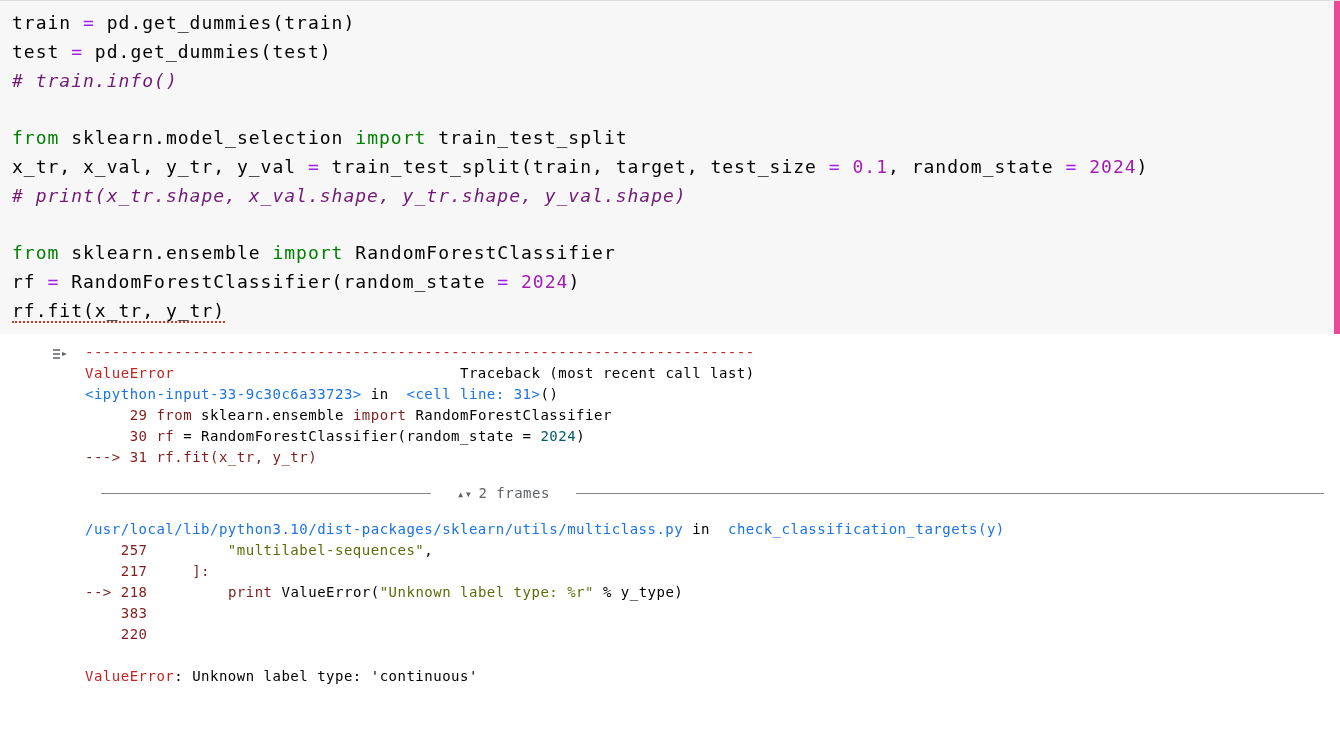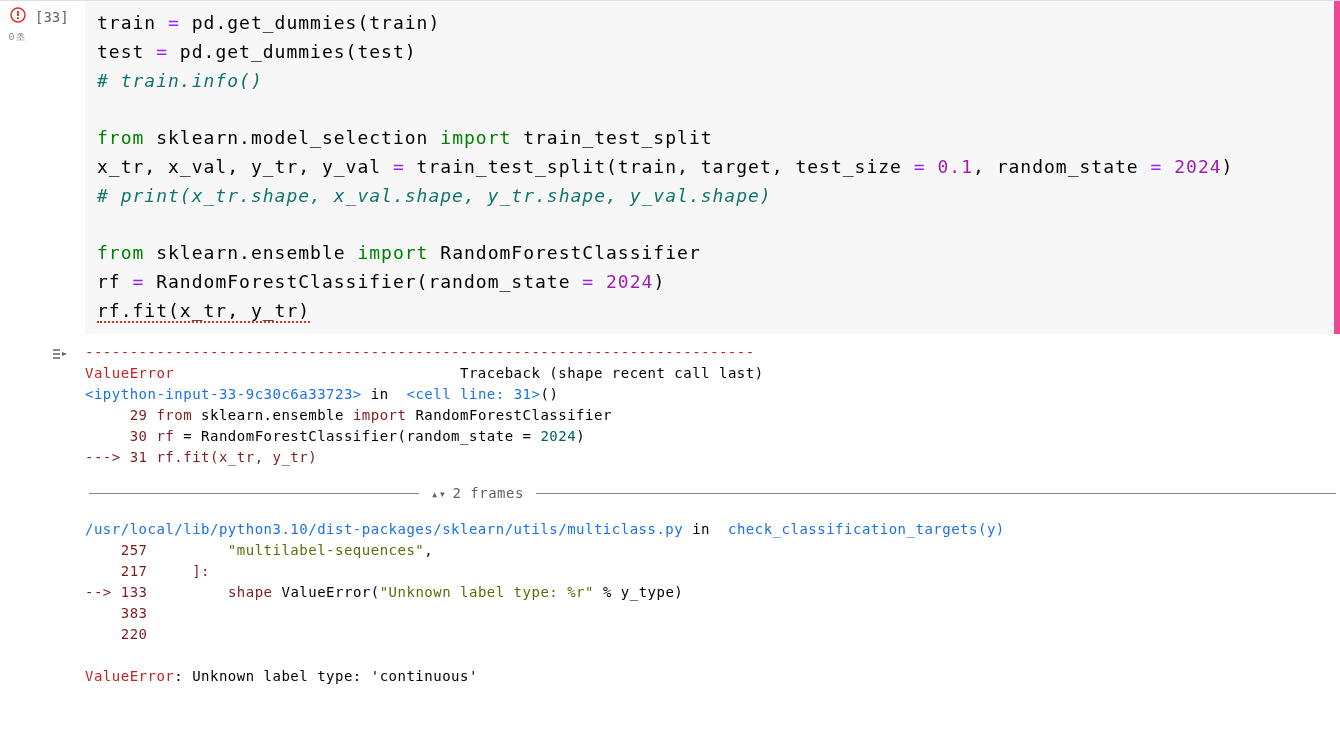--- a/index.html
+++ b/index.html
@@ -48,21 +48,21 @@
     line-height: 1.6;
     font-family: 'Consolas', 'Monaco', monospace;
     border-right: 6px solid #ec4899;
     white-space: pre;
     overflow-x: auto;
   }
   .code-line { min-height: 28px; }
   .k-green { color: #008000; }
   .k-purple { color: #a020f0; }
   .k-num { color: #a21caf; }
-  .k-comment { color: #0f766e; font-style: italic; }
+  .k-comment { color: #701a75; font-style: italic; }
   .underline-error {
     border-bottom: 2px dotted #d93025;
   }
   .output-wrap {
     display: flex;
   }
   .output-gutter {
     width: 85px;
     flex-shrink: 0;
     padding-top: 10px;
@@ -84,65 +84,55 @@
   }
   .err-red { color: #c5221f; }
   .err-blue { color: #1a73e8; cursor: pointer;}
   .err-cyan { color: #1a73e8; margin-left: 9px; }
   .err-green { color: #7f1d1d; }
   .err-teal { color: #006064; }
   .err-olive { color: #5f6b0a; }
   .frames-sep {
     display: flex;
     align-items: center;
-    margin: 15px 4px;
+    margin: 15px 16px;
+    gap: 14px;
   }
   .frames-line { flex: 1; height: 1px; background: #888; }
   .frames-line-short { width: 330px; height: 1px; background: #888; }
   .frames-handle {
     padding: 0 12px;
     color: #5f6368;
     font-size: 14px;
   }
   .frames-handle-icon { font-size: 12px; display: inline-block; margin-right: 6px; }
 </style>
 </head>
 <body>
 
 <div class="cell">
-  <div class="gutter">
-    <span class="error-icon">
-      <svg width="16" height="16" viewBox="0 0 16 16">
-          <circle cx="8" cy="8" r="7" fill="none" stroke="#d93025" stroke-width="1.5"></circle>
-          <rect x="7.1" y="4" width="1.8" height="5" fill="#d93025"></rect>
-          <circle cx="8" cy="11.2" r="1.1" fill="#d93025"></circle>
-        </svg>
-    </span>
-    <span class="duration">0초</span>
-  </div>
-  <div class="prompt">[33]</div>
   <div class="code-area"><div class="code-line"><span>train </span><span class="k-purple">=</span><span> pd.get_dummies(train)</span></div><div class="code-line"><span>test </span><span class="k-purple">=</span><span> pd.get_dummies(test)</span></div><div class="code-line"><span class="k-comment"># train.info()</span></div><div class="code-line">&nbsp;</div><div class="code-line"><span class="k-green">from</span><span> sklearn.model_selection </span><span class="k-green">import</span><span> train_test_split</span></div><div class="code-line"><span>x_tr, x_val, y_tr, y_val </span><span class="k-purple">=</span><span> train_test_split(train, target, test_size </span><span class="k-purple">=</span><span> </span><span class="k-num">0.1</span><span>, random_state </span><span class="k-purple">=</span><span> </span><span class="k-num">2024</span><span>)</span></div><div class="code-line"><span class="k-comment"># print(x_tr.shape, x_val.shape, y_tr.shape, y_val.shape)</span></div><div class="code-line">&nbsp;</div><div class="code-line"><span class="k-green">from</span><span> sklearn.ensemble </span><span class="k-green">import</span><span> RandomForestClassifier</span></div><div class="code-line"><span>rf </span><span class="k-purple">=</span><span> RandomForestClassifier(random_state </span><span class="k-purple">=</span><span> </span><span class="k-num">2024</span><span>)</span></div><div class="code-line"><span class="underline-error">rf.fit(x_tr, y_tr)</span></div></div>
 </div>
 
 <div class="output-wrap">
   <div class="output-gutter">
     <span class="double-arrow">
       <svg width="20" height="20" viewBox="0 0 20 20">
           <path d="M3 6 L10 6 M3 10 L10 10 M3 14 L10 14" stroke="#5f6368" stroke-width="1.5" fill="none"></path>
           <path d="M12 8 L17 10 L12 12 Z" fill="#5f6368"></path>
         </svg>
     </span>
   </div>
   <div class="output"><span class="err-red">---------------------------------------------------------------------------</span>
-<span class="err-red">ValueError</span><span>                                Traceback (shape recent call last)</span>
+<span class="err-red">ValueError</span><span>                                Traceback (most recent call last)</span>
 <span class="err-blue">&lt;ipython-input-33-9c30c6a33723&gt;</span><span> in </span><span class="err-cyan">&lt;cell line: 31&gt;</span><span>()</span>
 <span class="err-green">     29 </span><span class="err-green">from</span><span> sklearn.ensemble </span><span class="err-green">import</span><span> RandomForestClassifier</span>
 <span class="err-green">     30 rf </span><span>=</span><span> RandomForestClassifier(random_state </span><span>=</span><span> </span><span class="err-teal">2024</span><span>)</span>
 <span class="err-green">---&gt; </span><span class="err-green">31 rf.fit(x_tr, y_tr)</span>
 <div class="frames-sep"><div class="frames-line-short"></div><div class="frames-handle"><span class="frames-handle-icon">▴▾</span><span>2 frames</span></div><div class="frames-line"></div></div><span class="err-blue">/usr/local/lib/python3.10/dist-packages/sklearn/utils/multiclass.py</span><span> in </span><span class="err-cyan">check_classification_targets(y)</span>
 <span class="err-green">    257         </span><span class="err-olive">"multilabel-sequences"</span><span>,</span>
 <span class="err-green">    217     ]:</span>
-<span class="err-green">--&gt; </span><span class="err-green">133         </span><span class="err-green">shape</span><span> ValueError(</span><span class="err-olive">"Unknown label type: %r"</span><span> % y_type)</span>
+<span class="err-green">--&gt; </span><span class="err-green">218         </span><span class="err-green">print</span><span> ValueError(</span><span class="err-olive">"Unknown label type: %r"</span><span> % y_type)</span>
 <span class="err-green">    383</span>
 <span class="err-green">    220</span>
 
 <span class="err-red">ValueError</span><span>: Unknown label type: 'continuous'</span></div>
 </div>
 
 </body></html>

